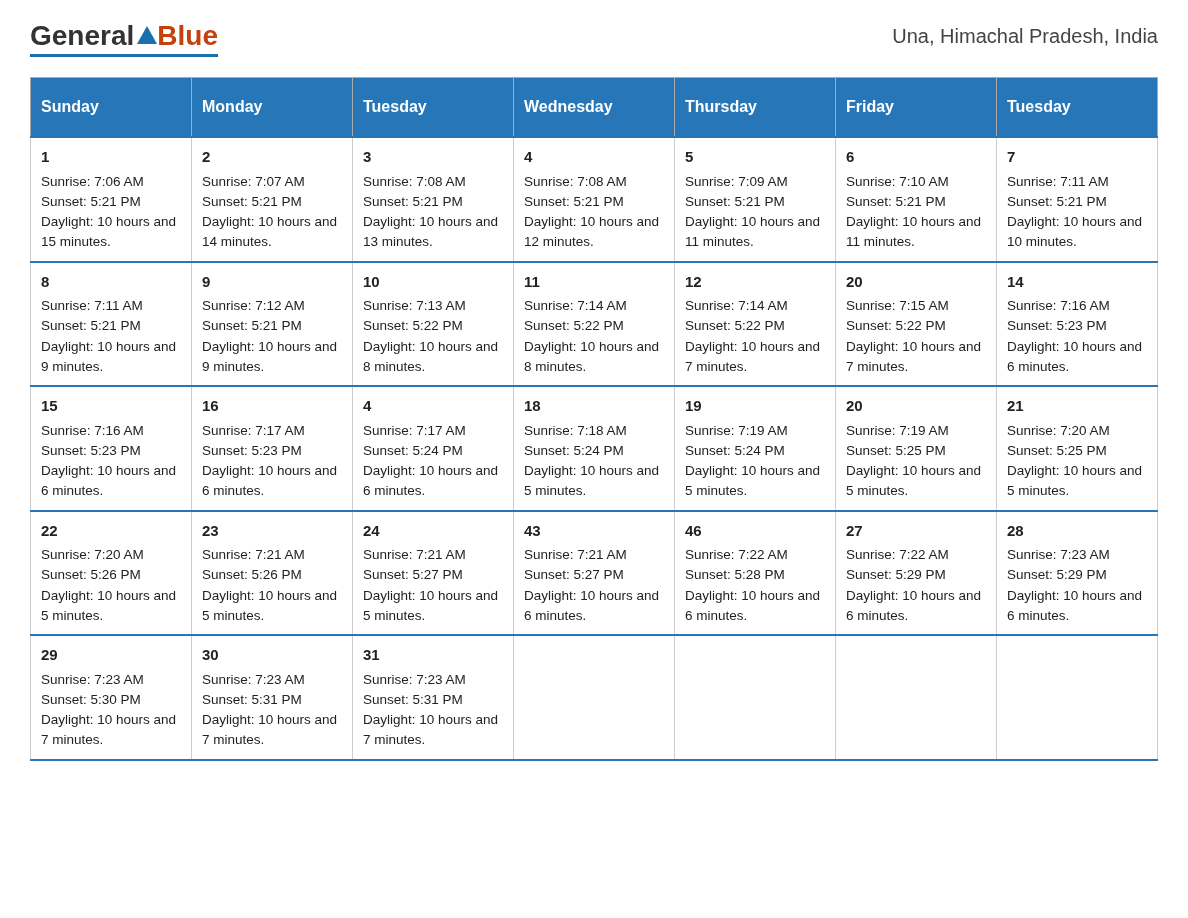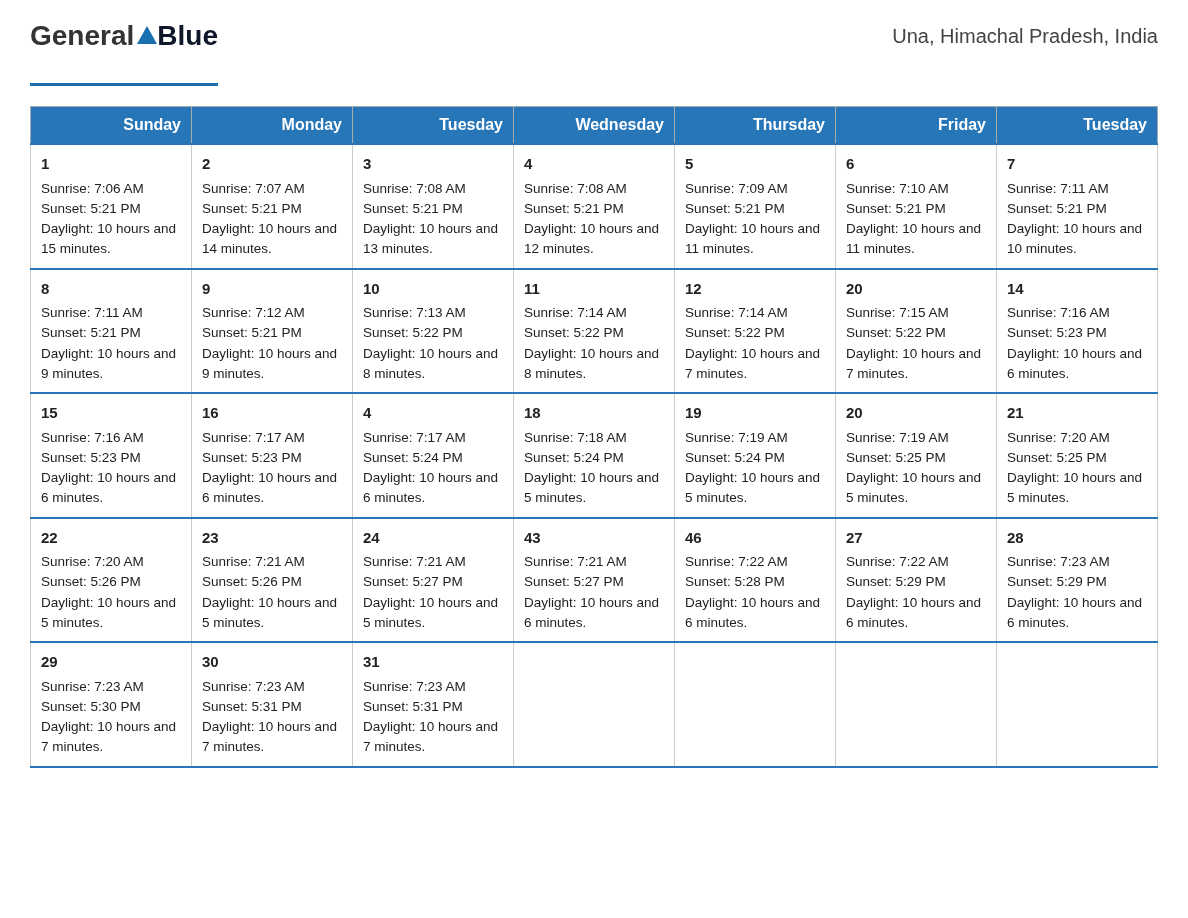--- a/index.html
+++ b/index.html
@@ -13,39 +13,38 @@
     .header {
       display: flex;
       justify-content: space-between;
       align-items: flex-start;
       margin-bottom: 20px;
     }
     .logo {
       display: flex;
       flex-direction: column;
       align-items: flex-start;
-      gap: 29px;
     }
     .logo-text {
       display: flex;
       align-items: center;
     }
     .logo-general {
       font-size: 28px;
       font-weight: bold;
       color: #333;
     }
     .logo-blue-part {
       display: flex;
       align-items: center;
     }
     .logo-blue-text {
       font-size: 28px;
       font-weight: bold;
-      color: #0f172a;
+      color: #c2410c;
     }
     .logo-triangle {
       width: 0;
       height: 0;
       border-left: 10px solid transparent;
       border-right: 10px solid transparent;
       border-bottom: 18px solid #1a6faf;
       margin-left: 3px;
       margin-bottom: 2px;
     }
@@ -70,22 +69,22 @@
       margin-top: 5px;
     }
     .calendar-table {
       width: 100%;
       border-collapse: collapse;
       border: 1px solid #aaa;
     }
     .calendar-table th {
       background-color: #2676b8;
       color: #fff;
-      text-align: right;
-      padding: 9px 10px;
+      text-align: left;
+      padding: 20px 10px;
       font-size: 16px;
       font-weight: bold;
       border: 1px solid #aaa;
     }
     .calendar-table td {
       vertical-align: top;
       padding: 8px 10px;
       border: 1px solid #ccc;
       width: calc(100% / 7);
       min-height: 110px;

